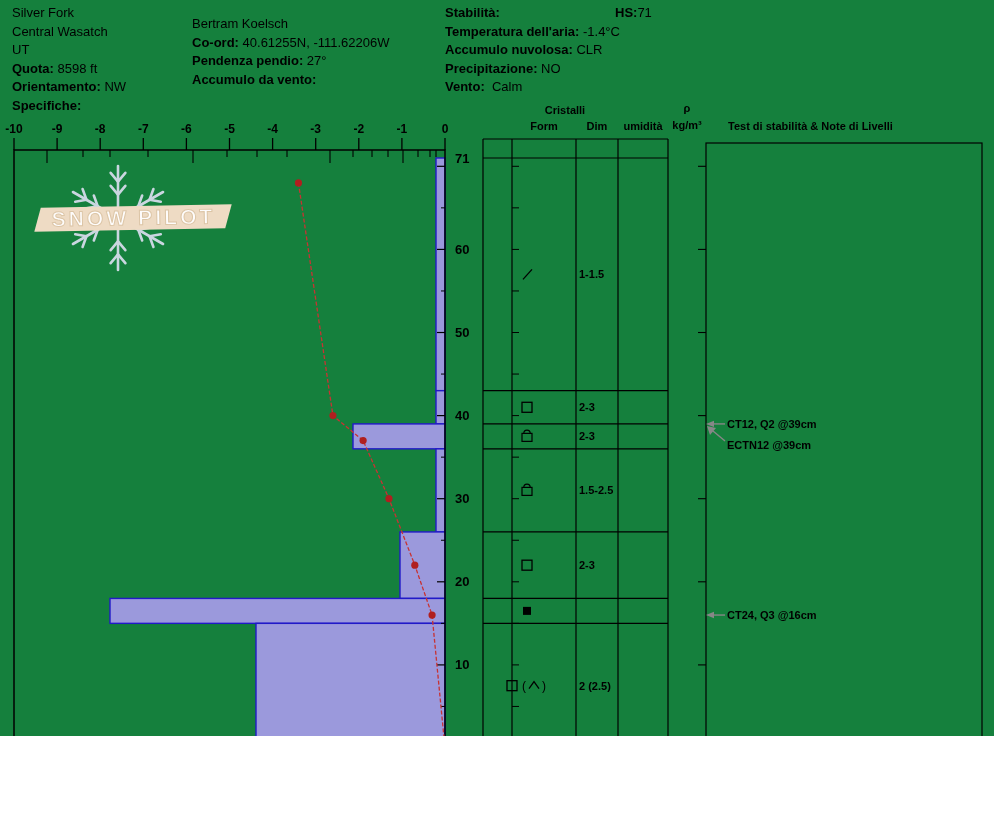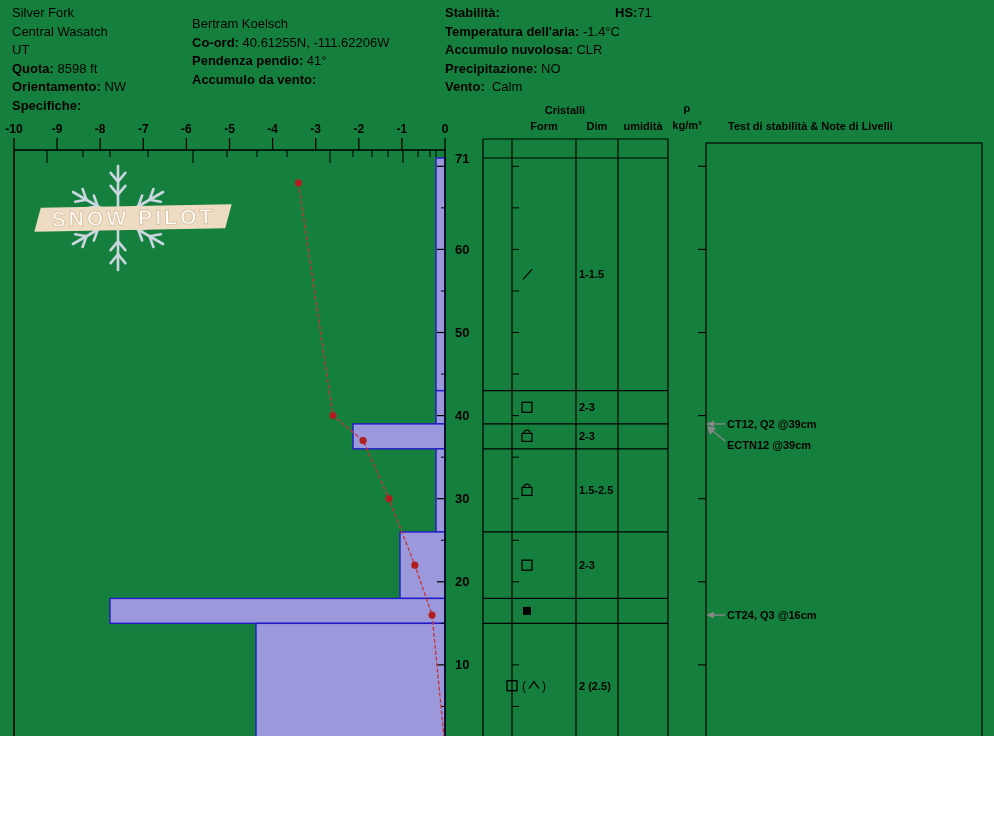--- a/index.html
+++ b/index.html
@@ -30,21 +30,21 @@
     <div>Central Wasatch</div>
     <div>UT</div>
     <div><span class="lbl">Quota:</span> <span class="val">8598 ft</span></div>
     <div><span class="lbl">Orientamento:</span> <span class="val">NW</span></div>
     <div><span class="lbl">Specifiche:</span> <span class="val"></span></div>
   </div>
 
   <div class="hcol" style="left:192px;top:4px;margin-top:11px;">
     <div>Bertram Koelsch</div>
     <div><span class="lbl">Co-ord:</span> <span class="val">40.61255N, -111.62206W</span></div>
-    <div><span class="lbl">Pendenza pendio:</span> <span class="val">41°</span></div>
+    <div><span class="lbl">Pendenza pendio:</span> <span class="val">27°</span></div>
     <div><span class="lbl">Accumulo da vento:</span> <span class="val"></span></div>
   </div>
 
   <div class="hcol" style="left:445px;top:4px;">
     <div><span class="lbl">Stabilità:</span> <span class="val"></span></div>
     <div><span class="lbl">Temperatura dell'aria:</span> <span class="val">-1.4°C</span></div>
     <div><span class="lbl">Accumulo nuvolosa:</span> <span class="val">CLR</span></div>
     <div><span class="lbl">Precipitazione:</span> <span class="val">NO</span></div>
     <div><span class="lbl">Vento:</span>&nbsp; <span class="val">Calm</span></div>
   </div>

